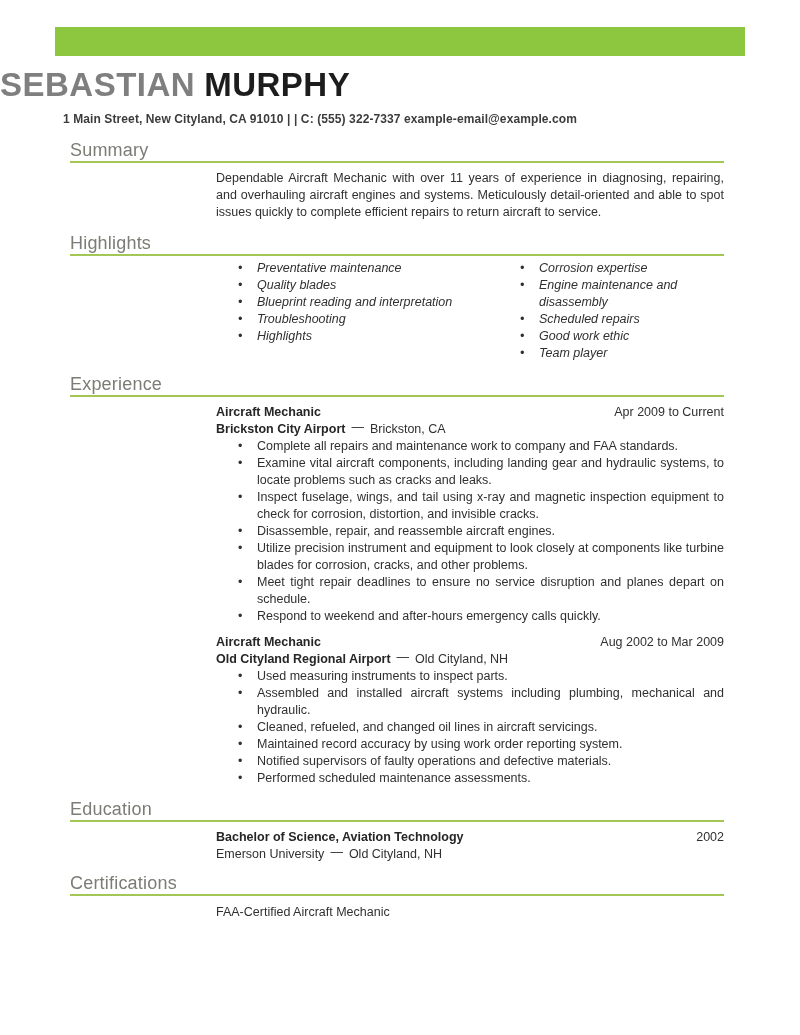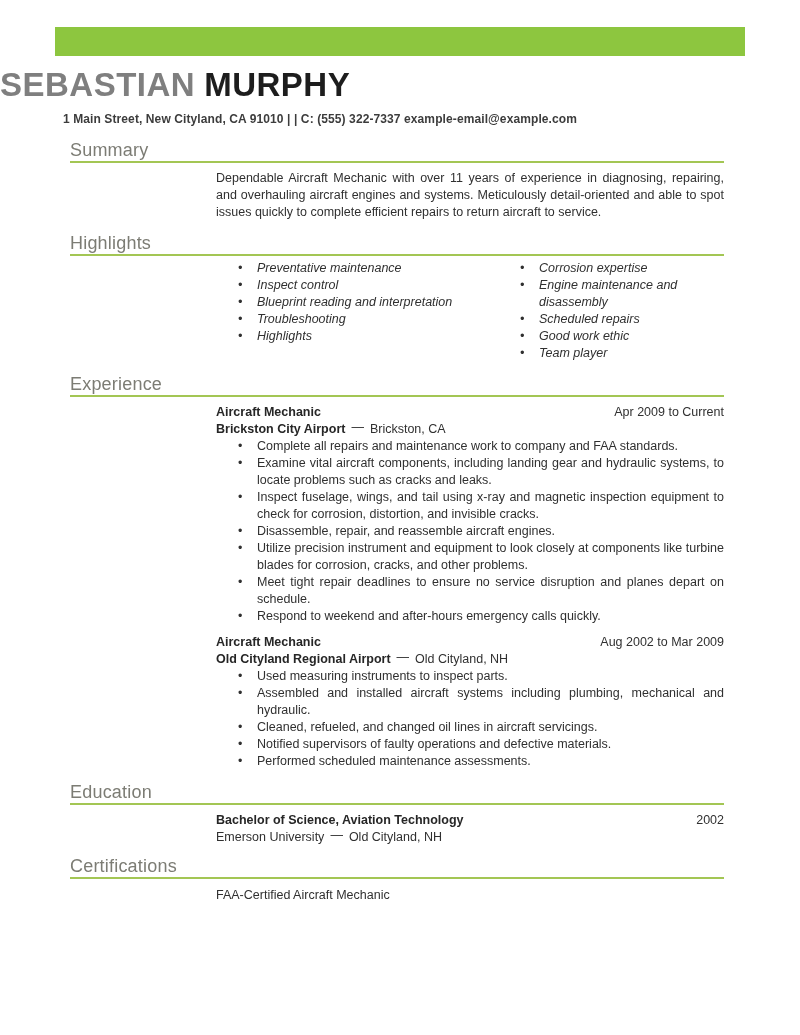--- a/index.html
+++ b/index.html
@@ -85,21 +85,21 @@
     </div>
 
     <div class="section-head mt12">
       <span class="section-title">Highlights</span>
     </div>
     <div class="section-body">
       <div class="hl-cols">
         <div class="hl-col1">
           <ul class="bullets">
             <li>Preventative maintenance</li>
-            <li>Inspect control</li>
+            <li>Quality blades</li>
             <li>Blueprint reading and interpretation</li>
             <li>Troubleshooting</li>
             <li>Highlights</li>
           </ul>
         </div>
         <div class="hl-col2">
           <ul class="bullets">
             <li>Corrosion expertise</li>
             <li>Engine maintenance and disassembly</li>
             <li>Scheduled repairs</li>
@@ -139,20 +139,21 @@
           <span class="bold">Aircraft Mechanic</span>
           <span class="dates">Aug 2002 to Mar 2009</span>
         </div>
         <div>
           <span class="bold">Old Cityland Regional Airport</span><span class="dash">—</span><span>Old Cityland, NH</span>
         </div>
         <ul class="bullets">
           <li>Used measuring instruments to inspect parts.</li>
           <li>Assembled and installed aircraft systems including plumbing, mechanical and hydraulic.</li>
           <li>Cleaned, refueled, and changed oil lines in aircraft servicings.</li>
+          <li>Maintained record accuracy by using work order reporting system.</li>
           <li>Notified supervisors of faulty operations and defective materials.</li>
           <li>Performed scheduled maintenance assessments.</li>
         </ul>
       </div>
 
     </div>
 
     <div class="section-head mt12">
       <span class="section-title">Education</span>
     </div>

